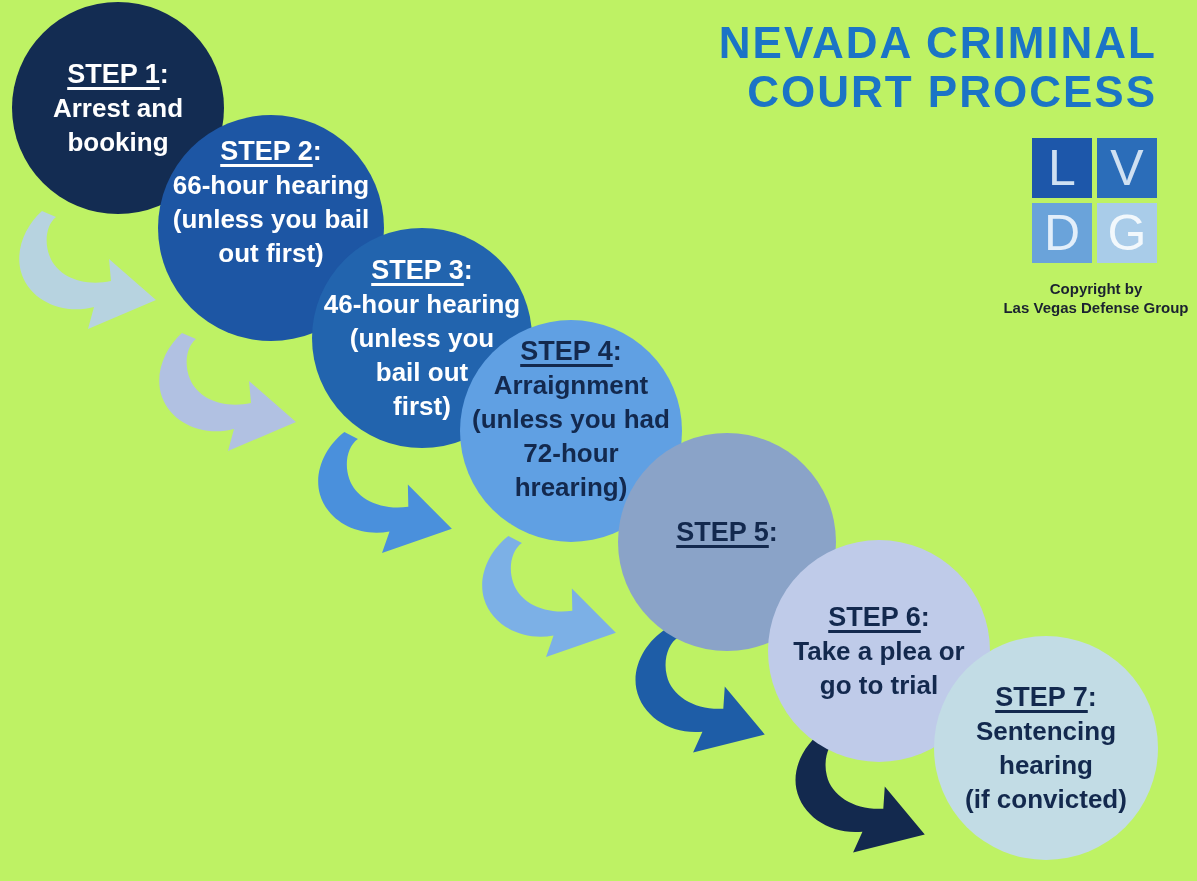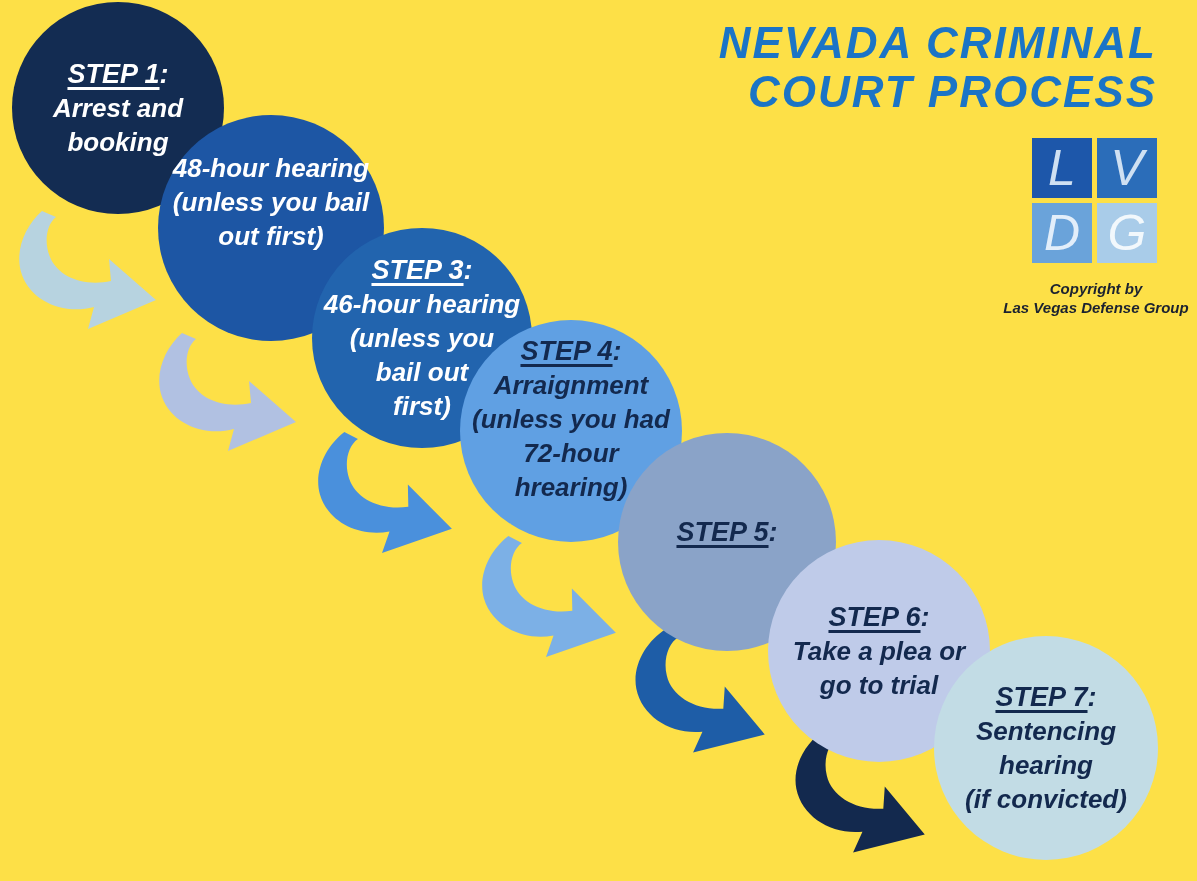--- a/index.html
+++ b/index.html
@@ -3,23 +3,22 @@
 <meta charset="utf-8">
 <style>
   * { margin: 0; padding: 0; box-sizing: border-box; }
   html, body { background: #ffffff; }
   body { font-family: "Liberation Sans", sans-serif; }
 
   .canvas {
     position: relative;
     width: 1197px;
     height: 881px;
-    background: #fde047;
+    background: #bef264;
     overflow: hidden;
-    font-style: italic;
   }
 
   
   .title {
     position: absolute;
     top: 18px;
     right: 40px;
     text-align: right;
     font-weight: bold;
     font-size: 44px;
@@ -131,21 +130,22 @@
   <div class="circle c1" style="background-color: rgb(19, 44, 82); color: rgb(255, 255, 255);">
     <div class="step-content">
       <div class="step-head"><span class="step-label">STEP 1</span><span>:</span></div>
       <div class="step-body">Arrest and
 booking</div>
     </div>
   </div>
 
   <div class="circle c2" style="background-color: rgb(29, 86, 164); color: rgb(255, 255, 255);">
     <div class="step-content">
-      <div class="step-body">48-hour hearing
+      <div class="step-head"><span class="step-label">STEP 2</span><span>:</span></div>
+      <div class="step-body">66-hour hearing
 (unless you bail
 out first)</div>
     </div>
   </div>
 
   <div class="circle c3" style="background-color: rgb(34, 100, 174); color: rgb(255, 255, 255);">
     <div class="step-content">
       <div class="step-head"><span class="step-label">STEP 3</span><span>:</span></div>
       <div class="step-body">46-hour hearing
 (unless you

